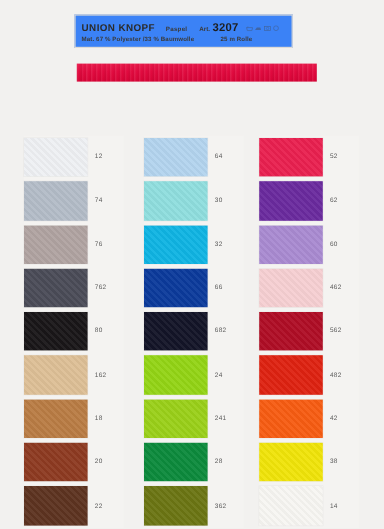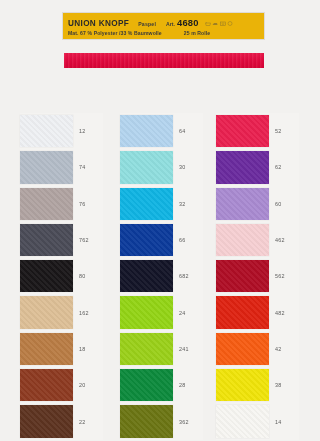--- a/index.html
+++ b/index.html
@@ -13,22 +13,22 @@
     font-family: "Liberation Sans", sans-serif;
     overflow: hidden;
     position: relative;
   }
 
   
   #header-card {
     position: absolute;
     left: 62px;
     top: 12px;
-    width: 203px;
-    background: #eab308;
+    width: 182px;
+    background: #3b82f6;
     border: 1px solid #dedbd6;
     box-sizing: border-box;
     padding: 4px 2px 3px 5px;
   }
   .hdr-line {
     display: flex;
     align-items: baseline;
     white-space: nowrap;
   }
   .hdr-line1 { margin-bottom: 2px; }
@@ -142,21 +142,21 @@
   }
 </style>
 </head>
 <body>
 
 <div id="header-card">
   <div class="hdr-line hdr-line1">
     <span id="brand-name">UNION KNOPF</span>
     <span id="product-type">Paspel</span>
     <span id="art-prefix">Art.</span>
-    <span id="art-number">4680</span>
+    <span id="art-number">3207</span>
     <span id="care-symbols">
       <span>
         <svg width="6" height="5" viewBox="0 0 12 10">
             <path d="M1 4h10l-1.2 5H2.2z" fill="none" stroke="#444" stroke-width="1.2"></path>
             <path d="M1 4c1-2 2 0 3-1" fill="none" stroke="#444" stroke-width="1"></path>
           </svg>
       </span>
       <span>
         <svg width="6" height="5" viewBox="0 0 12 10">
             <path d="M1 8h10l-1-4H4L1 8z" fill="#444"></path>

